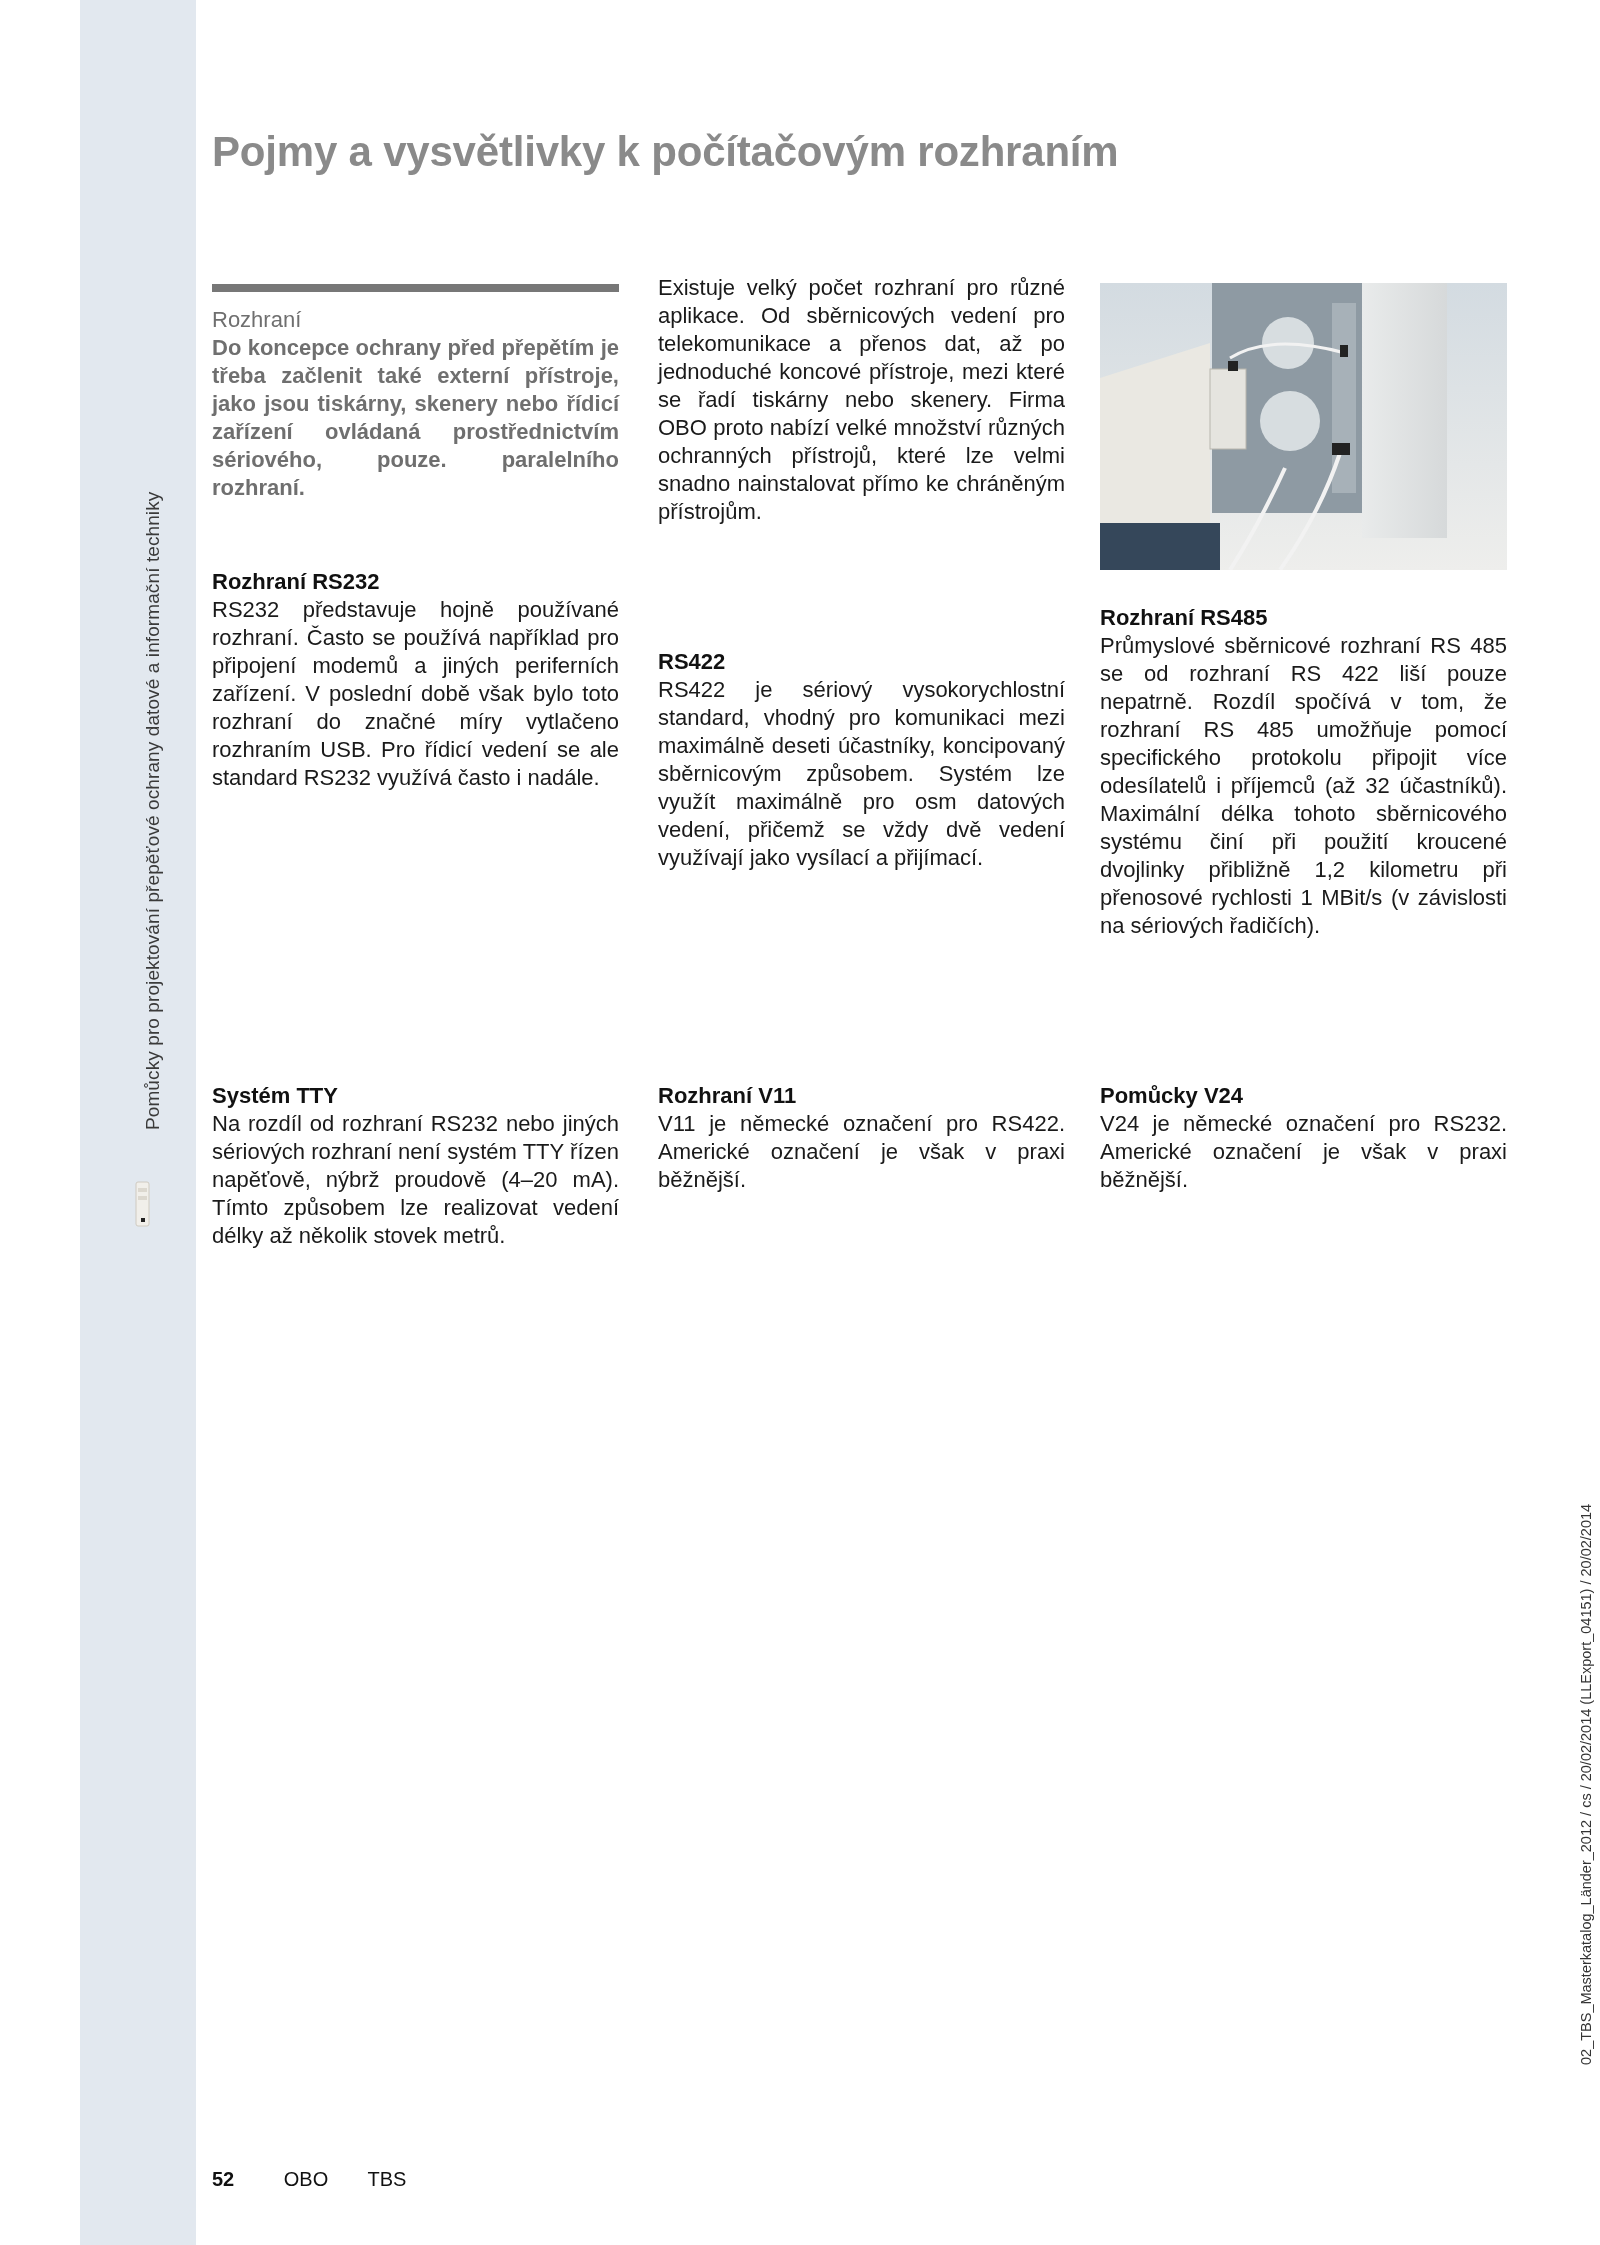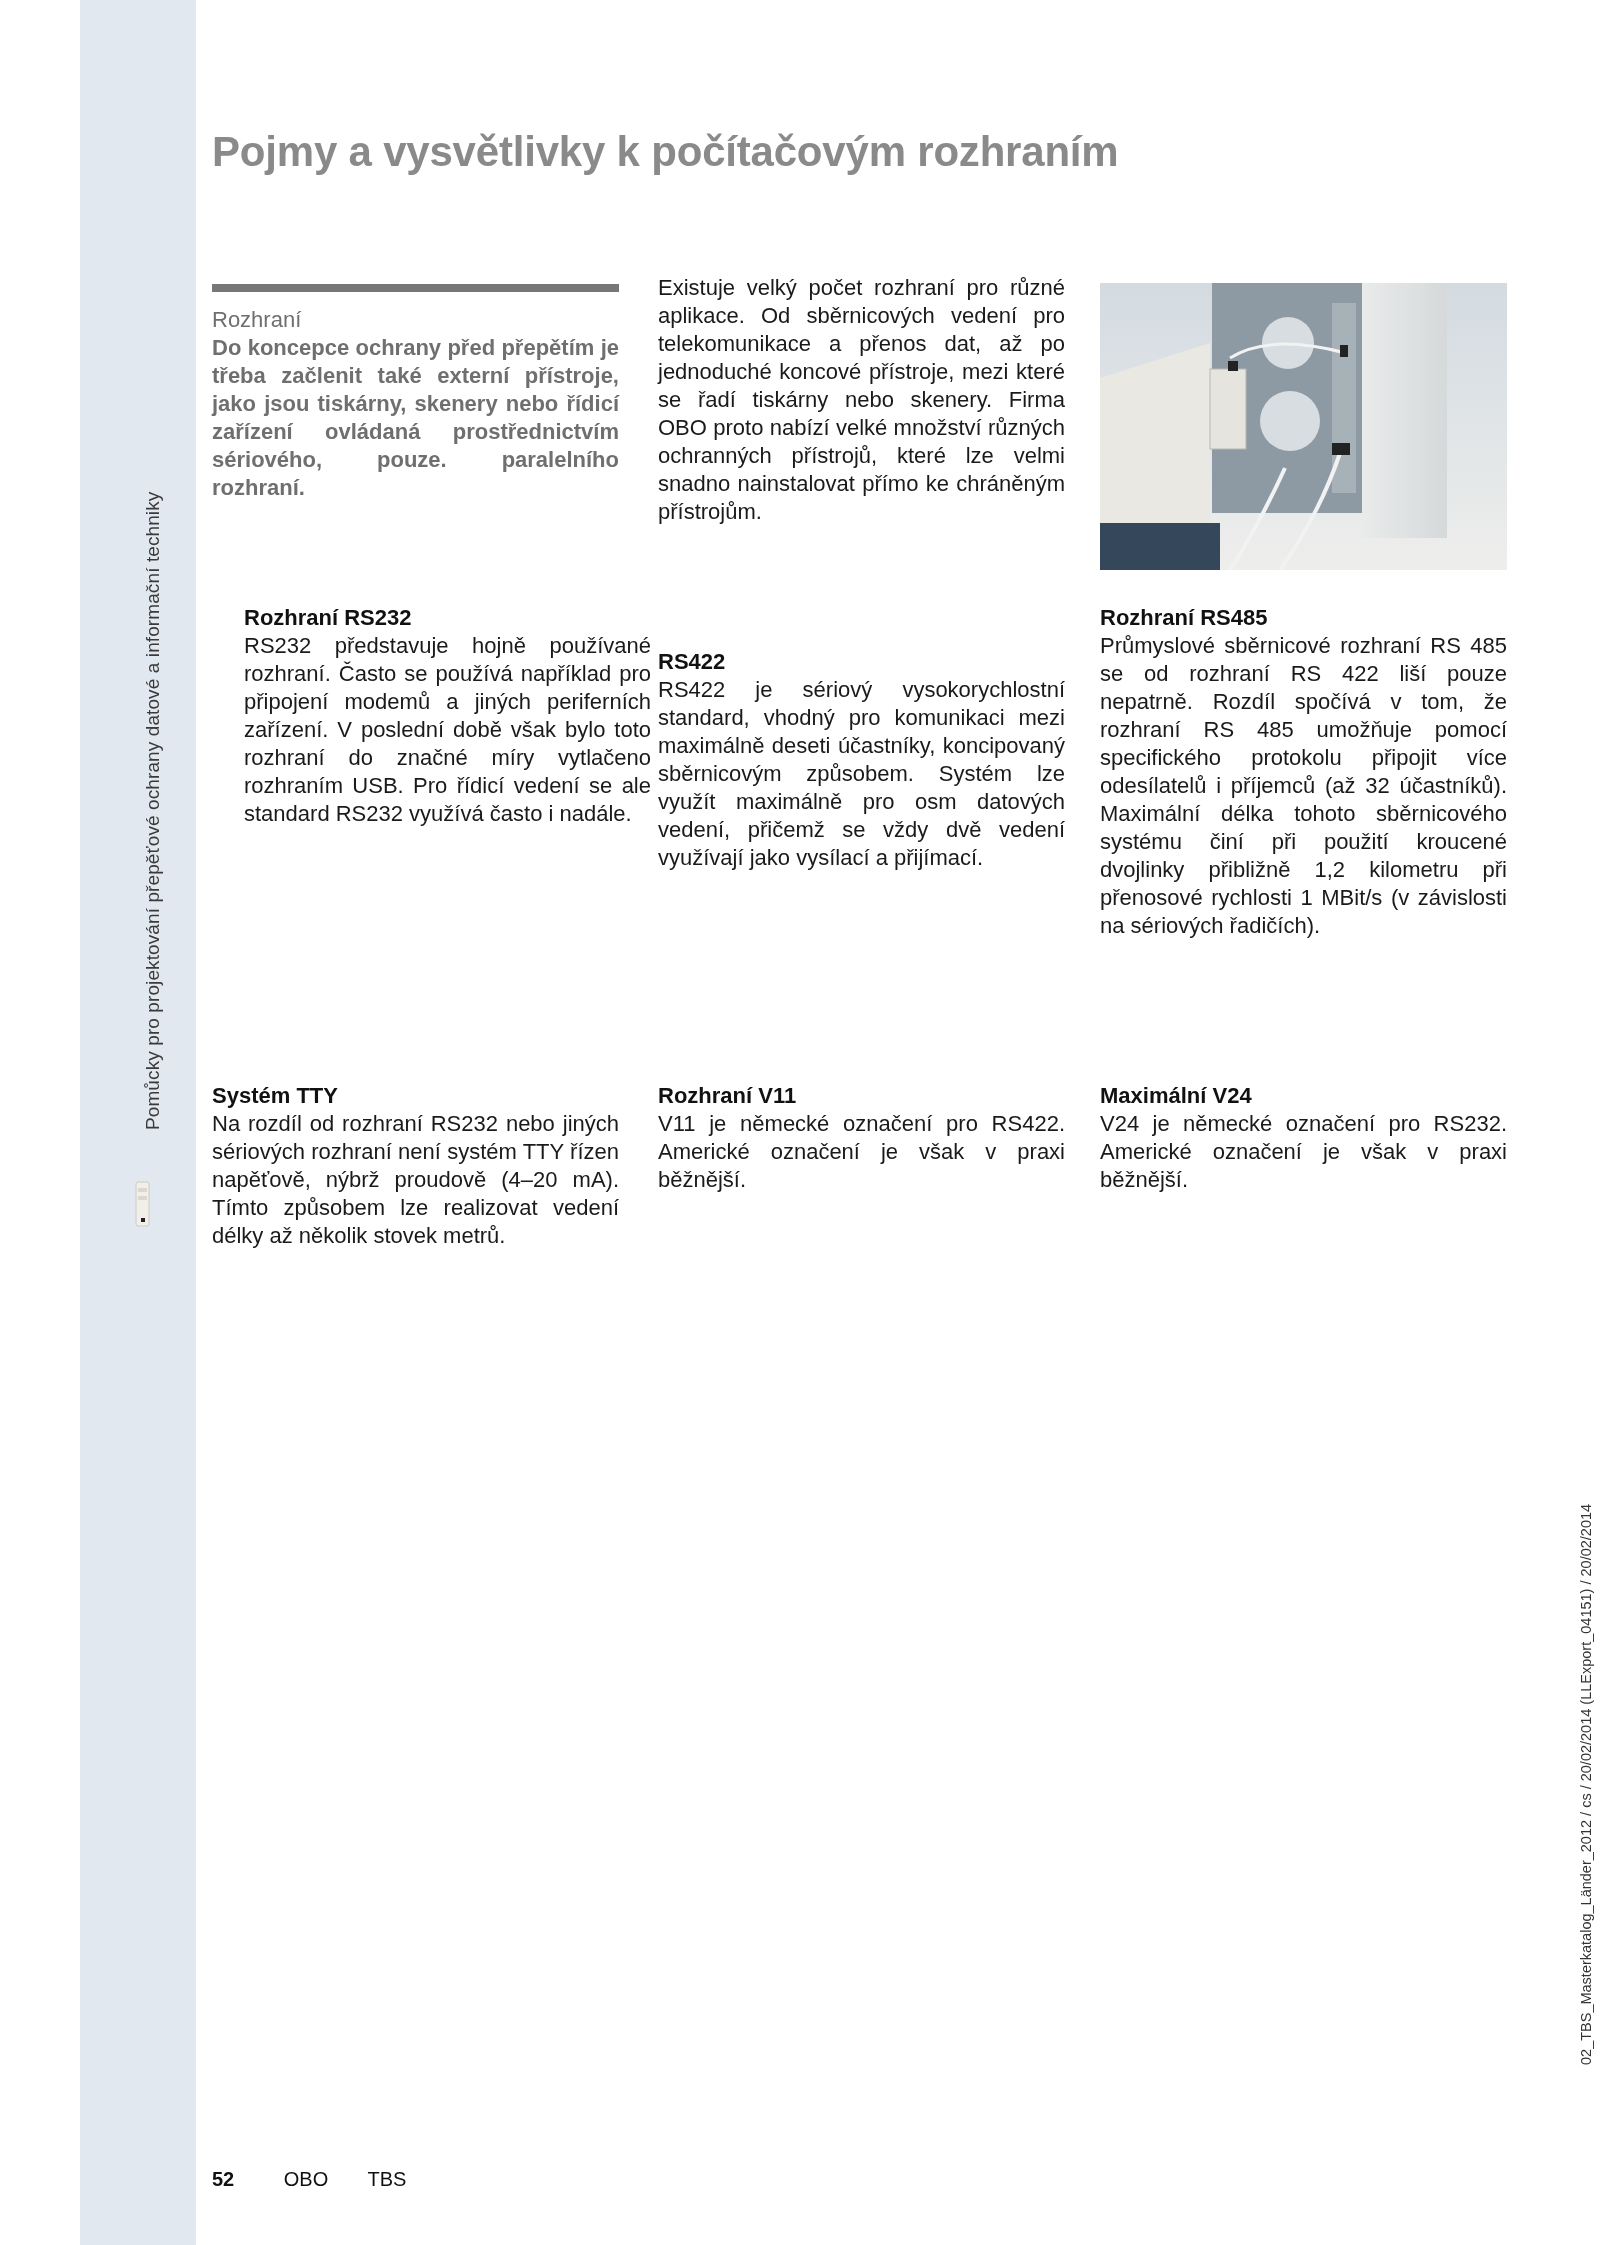--- a/index.html
+++ b/index.html
@@ -95,21 +95,21 @@
     <rect x="110" y="86" width="36" height="80" fill="#e5e4df" stroke="#b8b6ae"></rect>
     <path d="M130 75 Q170 50 245 70" stroke="#f2f2f2" stroke-width="3" fill="none"></path>
     <path d="M240 170 Q220 230 180 287" stroke="#f2f2f2" stroke-width="4" fill="none"></path>
     <path d="M185 185 Q160 240 130 287" stroke="#f2f2f2" stroke-width="4" fill="none"></path>
     <rect x="232" y="160" width="18" height="12" fill="#222"></rect>
     <rect x="128" y="78" width="10" height="10" fill="#222"></rect>
     <rect x="240" y="62" width="8" height="12" fill="#222"></rect>
   </svg>
 </div>
 
-<div class="col" style="left:212px; top:604px;margin-left:32px;">
+<div class="col" style="left:212px; top:568px;">
   <p class="sec-head">Rozhraní RS232</p>
   <p class="sec-body">RS232 představuje hojně používané rozhraní. Často se používá například pro připojení modemů a jiných periferních zařízení. V poslední době však bylo toto rozhraní do značné míry vytlačeno rozhraním USB. Pro řídicí vedení se ale standard RS232 využívá často i nadále.</p>
 </div>
 
 <div class="col" style="left:658px; top:604px;margin-top:44px;">
   <p class="sec-head">RS422</p>
   <p class="sec-body">RS422 je sériový vysokorychlostní standard, vhodný pro komunikaci mezi maximálně deseti účastníky, koncipovaný sběrnicovým způsobem. Systém lze využít maximálně pro osm datových vedení, přičemž se vždy dvě vedení využívají jako vysílací a přijímací.</p>
 </div>
 
 <div class="col" style="left:1100px; top:604px;">
@@ -121,21 +121,21 @@
   <p class="sec-head">Systém TTY</p>
   <p class="sec-body">Na rozdíl od rozhraní RS232 nebo jiných sériových rozhraní není systém TTY řízen napěťově, nýbrž proudově (4–20 mA). Tímto způsobem lze realizovat vedení délky až několik stovek metrů.</p>
 </div>
 
 <div class="col" style="left:658px; top:1082px;">
   <p class="sec-head">Rozhraní V11</p>
   <p class="sec-body">V11 je německé označení pro RS422. Americké označení je však v praxi běžnější.</p>
 </div>
 
 <div class="col" style="left:1100px; top:1082px;">
-  <p class="sec-head">Maximální V24</p>
+  <p class="sec-head">Pomůcky V24</p>
   <p class="sec-body">V24 je německé označení pro RS232. Americké označení je však v praxi běžnější.</p>
 </div>
 
 <div class="footer">
   <span class="pg">52</span>
   <span>OBO</span>
   <span>TBS</span>
 </div>
 
 <div class="meta">02_TBS_Masterkatalog_Länder_2012 / cs / 20/02/2014 (LLExport_04151) / 20/02/2014</div>

